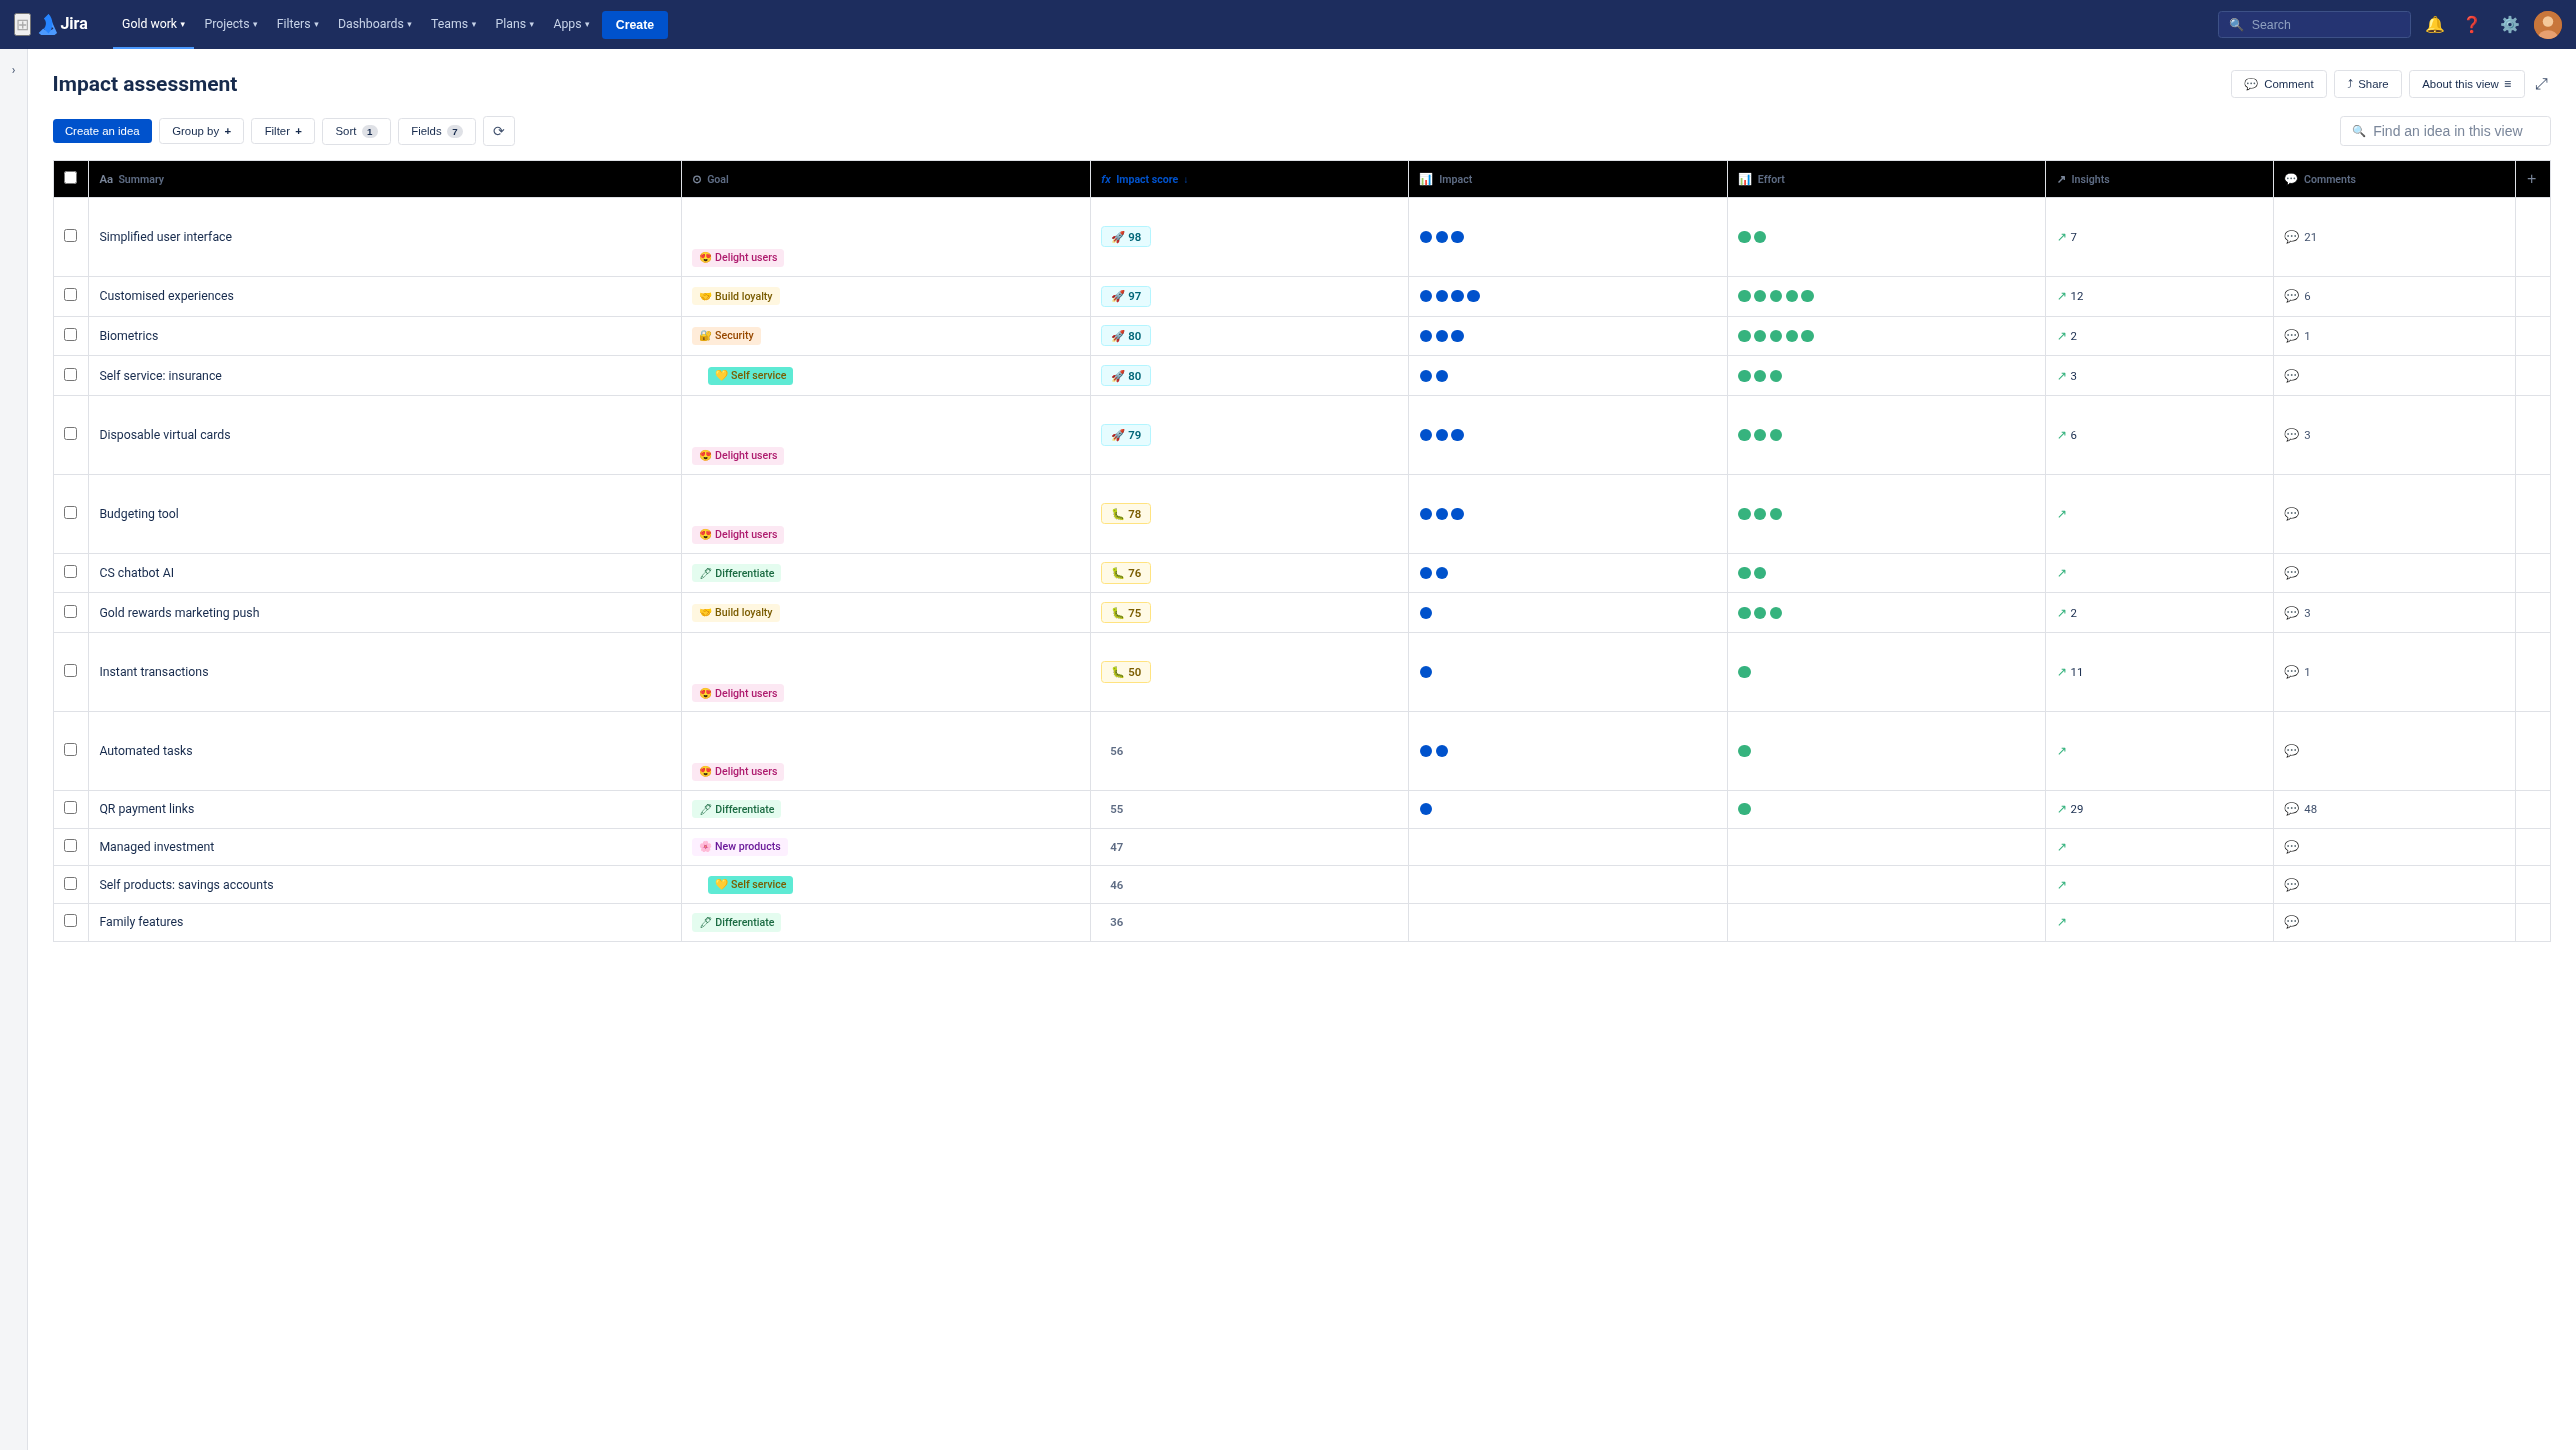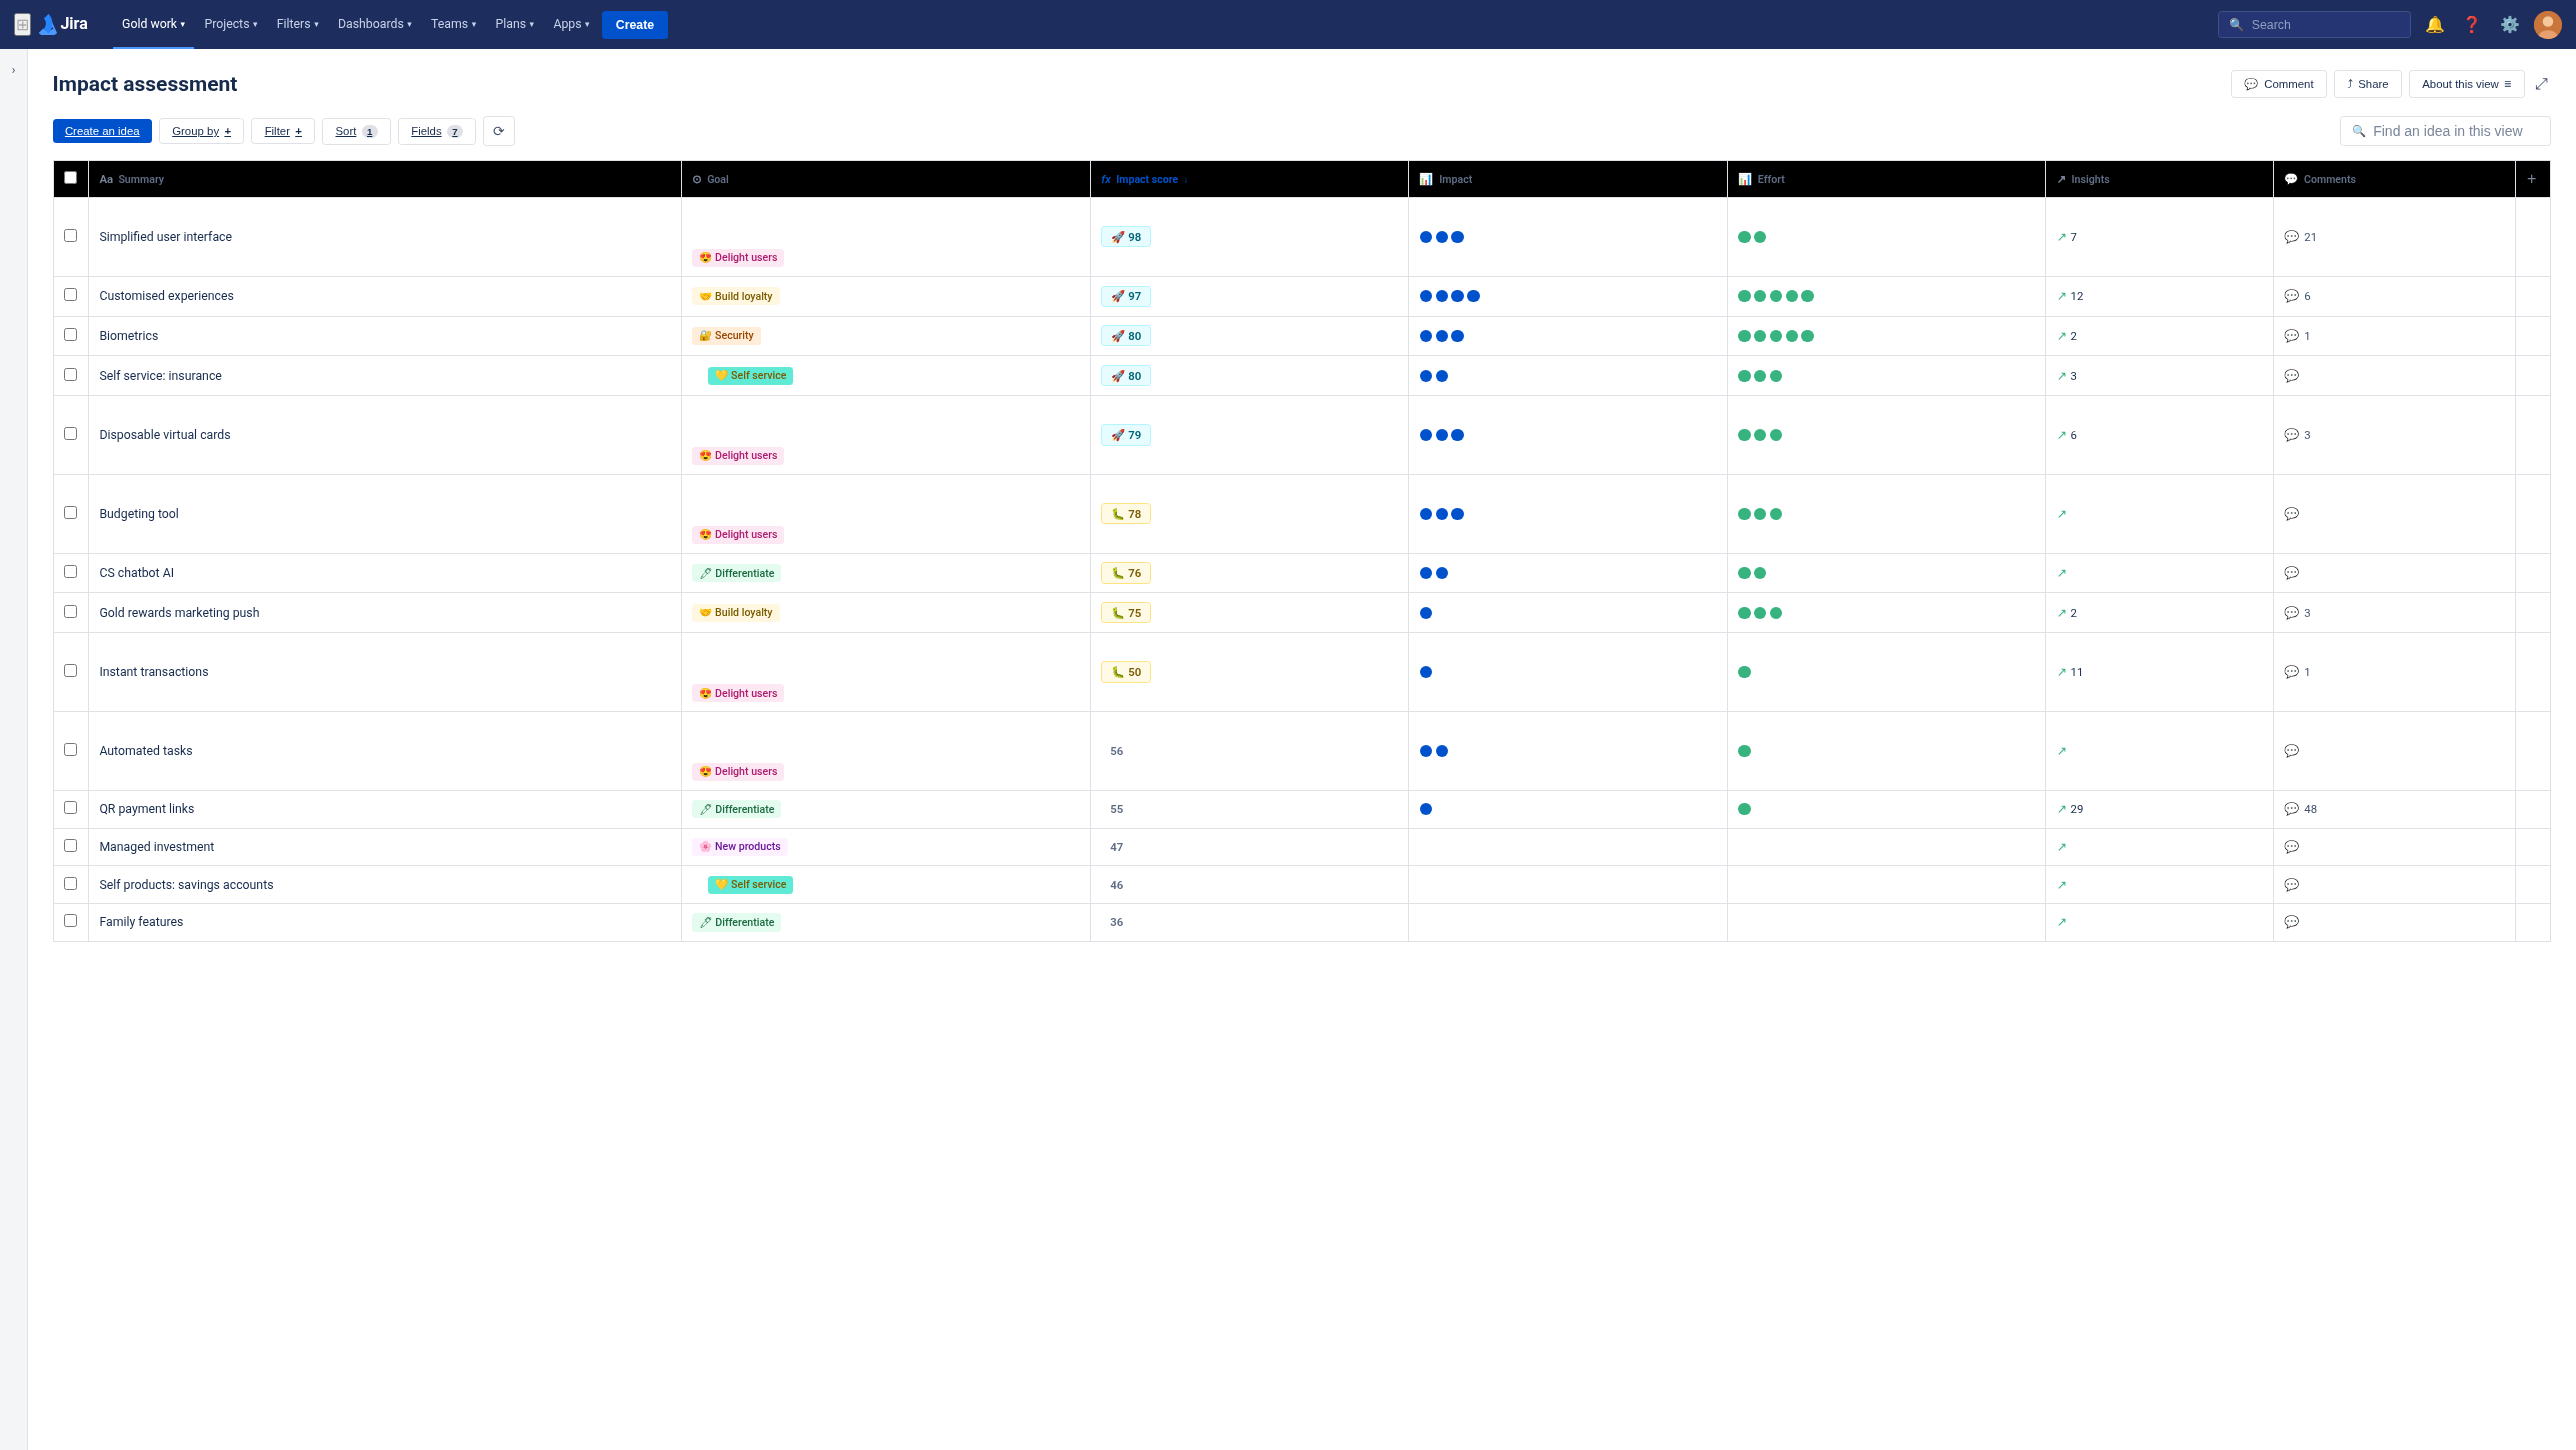--- a/index.html
+++ b/index.html
@@ -103,21 +103,20 @@
     .toolbar { display: flex; align-items: center; gap: 7px; margin-bottom: 14px; }
     .toolbar-btn {
       border-radius: 3.5px;
       padding: 6.2px 12.3px;
       font-size: 11.4px;
       cursor: pointer;
       display: flex;
       align-items: center;
       gap: 5.3px;
       font-weight: 500;
-      text-decoration: underline;
     }
     .toolbar-btn.primary { background: #0052cc; color: #fff; border: none; }
     .toolbar-btn.secondary { background: #fff; color: #172b4d; border: 0.9px solid #dfe1e6; }
     .toolbar-btn .badge {
       background: #dfe1e6;
       border-radius: 8.8px;
       padding: 0.9px 5.3px;
       font-size: 9.7px;
       font-weight: 600;
     }

